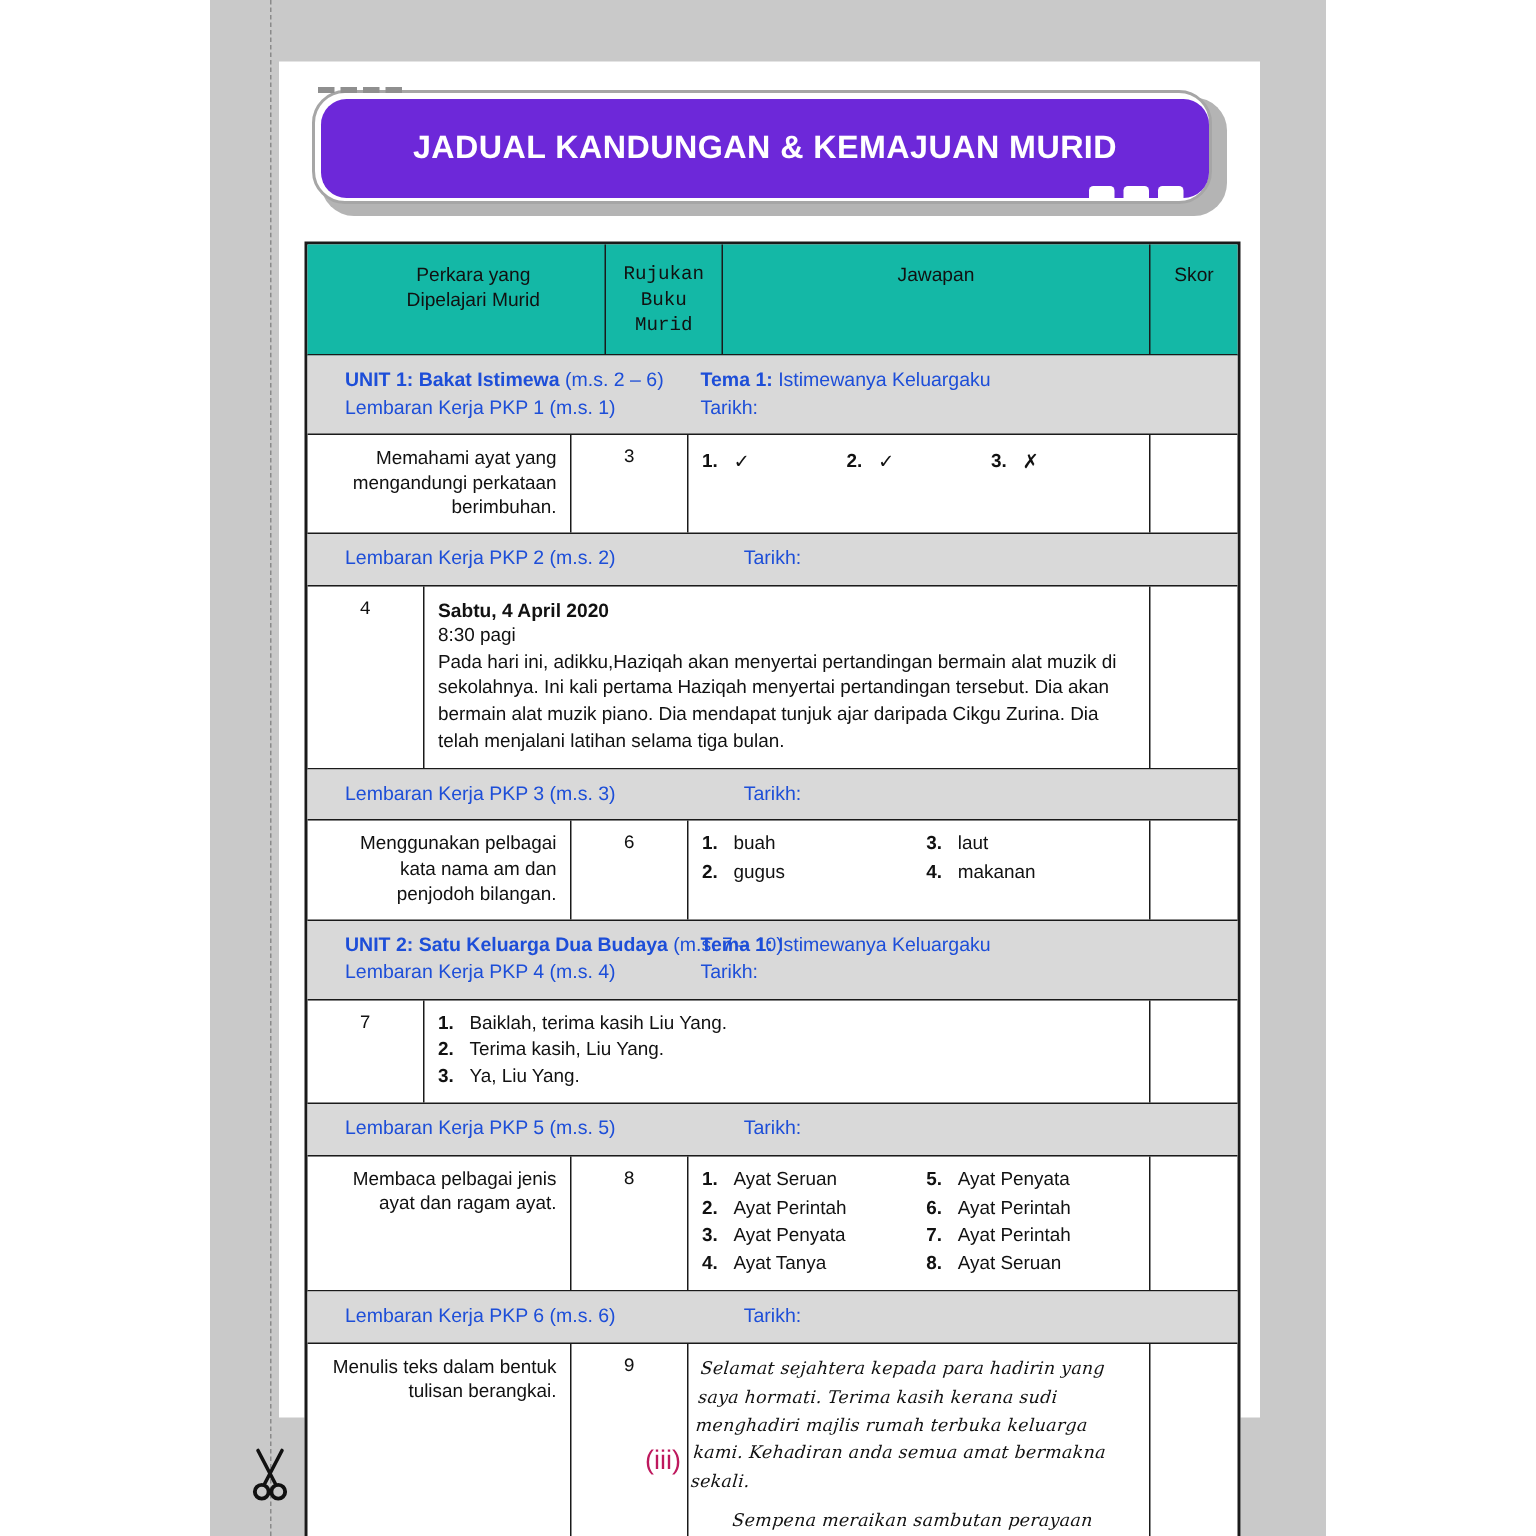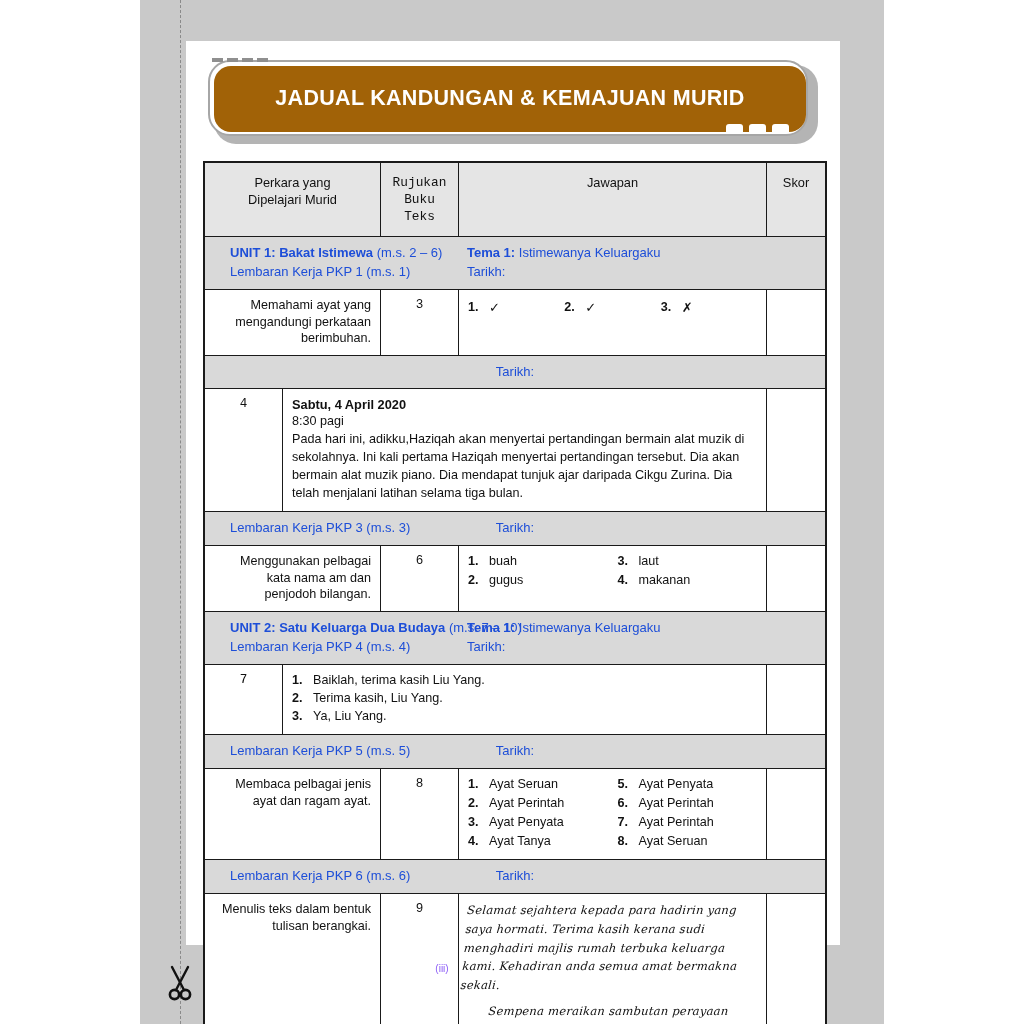--- a/index.html
+++ b/index.html
@@ -73,21 +73,21 @@
     border-radius: 22px;
     background: #ffffff;
     box-sizing: border-box;
   }
   .banner-fill {
     position: absolute;
     left: 6px;
     top: 8px;
     width: 592px;
     height: 66px;
-    background: #a16207;
+    background: #6d28d9;
     border-radius: 17px;
     box-sizing: border-box;
     display: flex;
     flex-direction: row;
     align-items: center;
     justify-content: center;
     overflow: hidden;
   }
   .banner-line {
     color: #ffffff;
@@ -147,21 +147,21 @@
   .c4 { width: 58px;  flex: 0 0 58px; }
 
   .cell {
     padding: 7px 9px 8px 9px;
     box-sizing: border-box;
     font-size: 12.6px;
     color: #111111;
     line-height: 1.33;
   }
 
-  .head { background: #e5e5e5; }
+  .head { background: #14b8a6; padding-left: 23px; }
   .head .cell {
     text-align: center;
     padding-top: 11px;
     padding-bottom: 11px;
     font-size: 12.8px;
   }
 
   
   .band {
     background: #d9d9d9;
@@ -224,22 +224,22 @@
   .cursive p { margin: 0 0 7px 0; }
   .cursive p.indent { text-indent: 30px; }
 
   
   .page-num {
     position: absolute;
     left: 0;
     top: 963px;
     width: 884px;
     text-align: center;
-    font-size: 10px;
-    color: #8b5cf6;
+    font-size: 18px;
+    color: #be185d;
   }
   .scissors {
     position: absolute;
     left: 163px;
     top: 964px;
     width: 34px;
     height: 38px;
   }
 </style>
 </head>
@@ -273,21 +273,21 @@
 
     <div class="sheet">
 
       <div class="row head">
         <div class="c1 cell">
           <div>Perkara yang</div>
           <div>Dipelajari Murid</div>
         </div>
         <div class="c2 cell">
           <div>Rujukan</div>
-          <div>Buku Teks</div>
+          <div>Buku Murid</div>
         </div>
         <div class="c3 cell">
           <div>Jawapan</div>
         </div>
         <div class="c4 cell" style="text-align:center">
           <div>Skor</div>
         </div>
       </div>
 
       <div class="band">
@@ -325,20 +325,21 @@
               <span class="ans-num">3.</span>
               <span class="tick">✗</span>
             </div>
           </div>
         </div>
         <div class="c4 cell">&nbsp;</div>
       </div>
 
       <div class="band">
         <div class="band-inner">
+          <div>Lembaran Kerja PKP 2 (m.s. 2)</div>
           <div class="band-center">Tarikh:</div>
         </div>
       </div>
 
       <div class="row">
         <div class="c2 cell">4</div>
         <div class="c3 cell">
           <div class="prose-title">Sabtu, 4 April 2020</div>
           <div class="prose-body">8:30 pagi</div>
           <div class="prose-body">Pada hari ini, adikku,Haziqah akan menyertai pertandingan bermain alat muzik di sekolahnya. Ini kali pertama Haziqah menyertai pertandingan tersebut. Dia akan bermain alat muzik piano. Dia mendapat tunjuk ajar daripada Cikgu Zurina. Dia telah menjalani latihan selama tiga bulan.</div>

